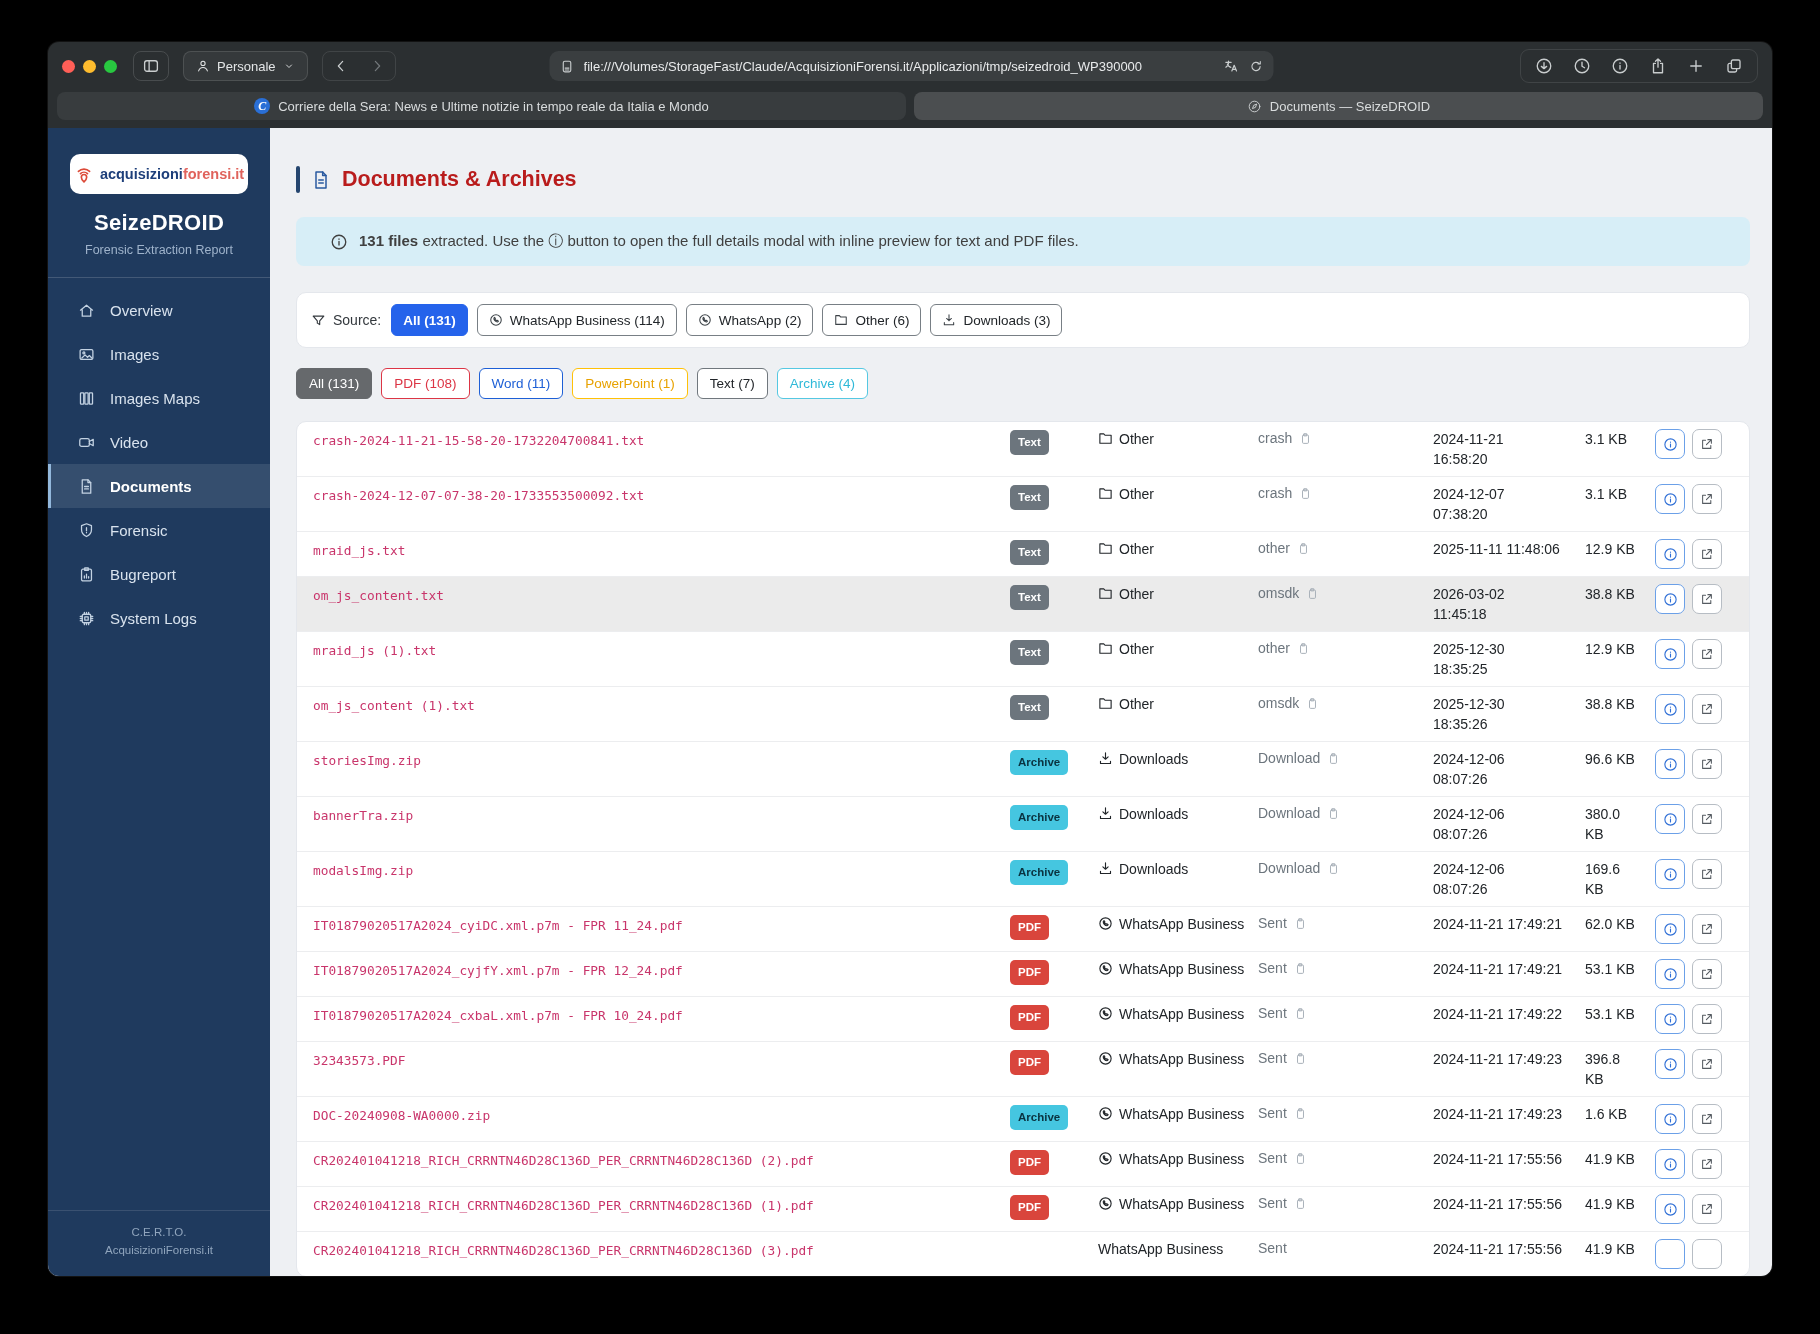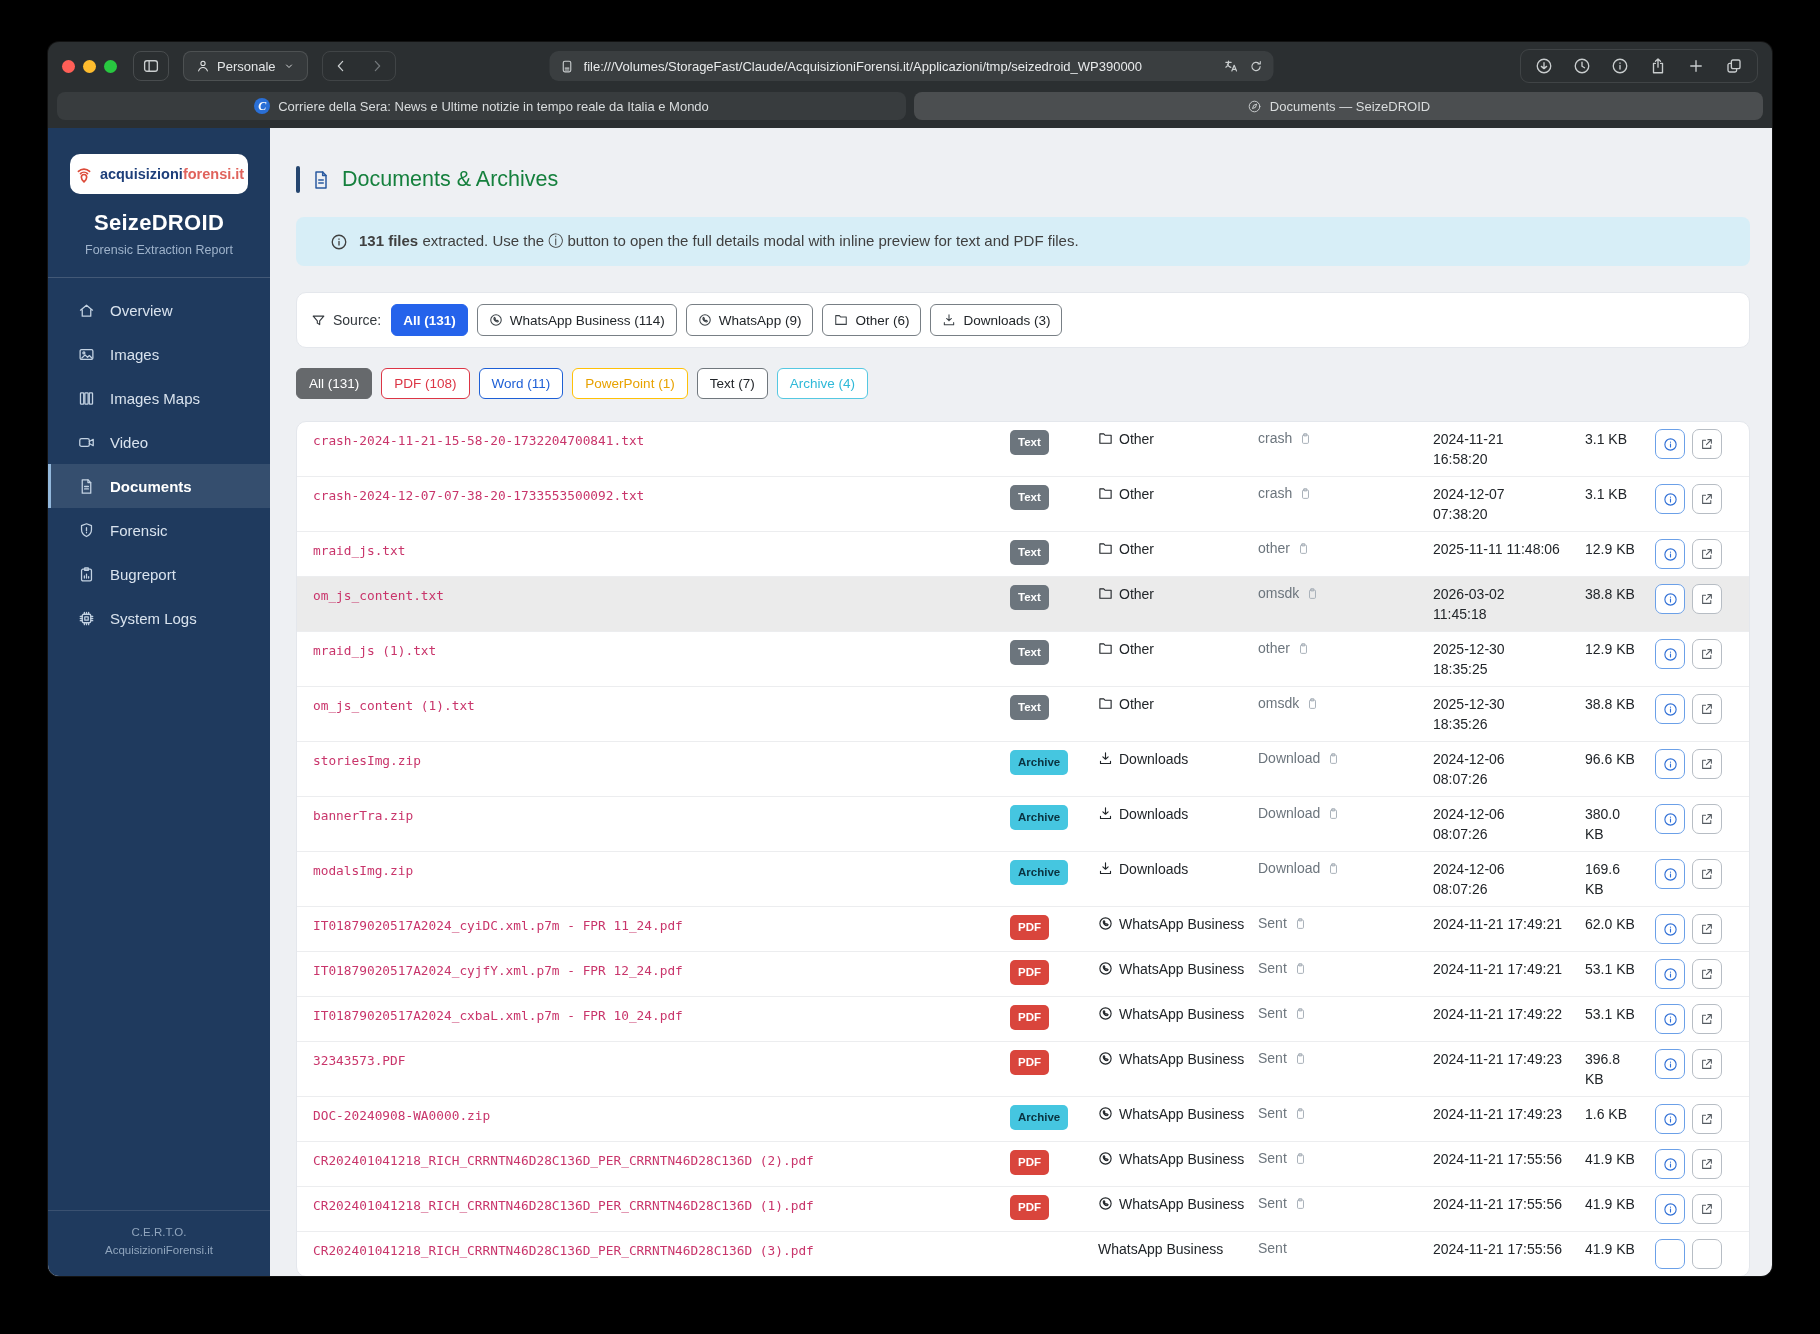--- a/index.html
+++ b/index.html
@@ -55,21 +55,21 @@
                color:#d9e3ee; border-left:3px solid transparent; }
   .side-item .icon { color:#c3d2e2; }
   .side-item.active { background:rgba(255,255,255,.10); border-left-color:#93b8dc; color:#fff; font-weight:bold; }
   .side-foot { margin-top:auto; border-top:1px solid rgba(255,255,255,.12); padding:13px 8px 16px; text-align:center;
                font-size:11.5px; color:#90a5bd; line-height:1.55; }
   
   .main { flex:1; min-width:0; padding:38px 22px 0 26px; overflow:hidden; }
   .title-row { display:flex; align-items:center; gap:11px; }
   .title-bar { width:4px; height:27px; background:#24456e; border-radius:2px; }
   .title-ic { color:#2a5aa0; }
-  .page-title { font-size:21.5px; font-weight:normal; color:#15803d; }
+  .page-title { font-size:21.5px; font-weight:bold; color:#b91c1c; }
   .banner { margin-top:24px; background:#d7eef7; border-radius:8px; padding:15px 34px; display:flex; align-items:center;
             gap:11px; color:#404040; font-size:15px; }
   .banner b { font-weight:bold; }
   .card { margin-top:26px; background:#fff; border:1px solid #e4e7ec; border-radius:10px; }
   .src-row { padding:11px 14px; display:flex; align-items:center; gap:10px; }
   .src-label { font-size:14px; color:#33383d; display:flex; align-items:center; gap:7px; }
   .src-btn { height:32px; border-radius:6px; border:1px solid #787f85; background:#fff; color:#212529; font-size:13.5px;
              display:inline-flex; align-items:center; gap:7px; padding:0 11px; font-family:inherit; }
   .src-btn .icon { color:#3c4247; }
   .src-btn.active { background:#2563eb; border-color:#2563eb; color:#fff; font-weight:bold; }
@@ -375,21 +375,21 @@
               </span>
               <span>WhatsApp Business (114)</span>
             </button>
             <button class="src-btn">
               <span class="icon i14">
                 <svg viewBox="0 0 24 24">
                   <circle cx="12" cy="12" r="9"></circle>
                   <path d="M8.4 8.9c-.3 3 2.6 6.4 6.2 6.6l1.6-1.5-2.2-1.6-1 .8c-1.1-.5-2.3-1.7-2.8-2.8l.8-1-1.4-2z"></path>
                 </svg>
               </span>
-              <span>WhatsApp (9)</span>
+              <span>WhatsApp (2)</span>
             </button>
             <button class="src-btn">
               <span class="icon i14">
                 <svg viewBox="0 0 24 24">
                   <path d="M3 19.5V4.5h6.2l2 2.3H21v12.7z"></path>
                 </svg>
               </span>
               <span>Other (6)</span>
             </button>
             <button class="src-btn">

